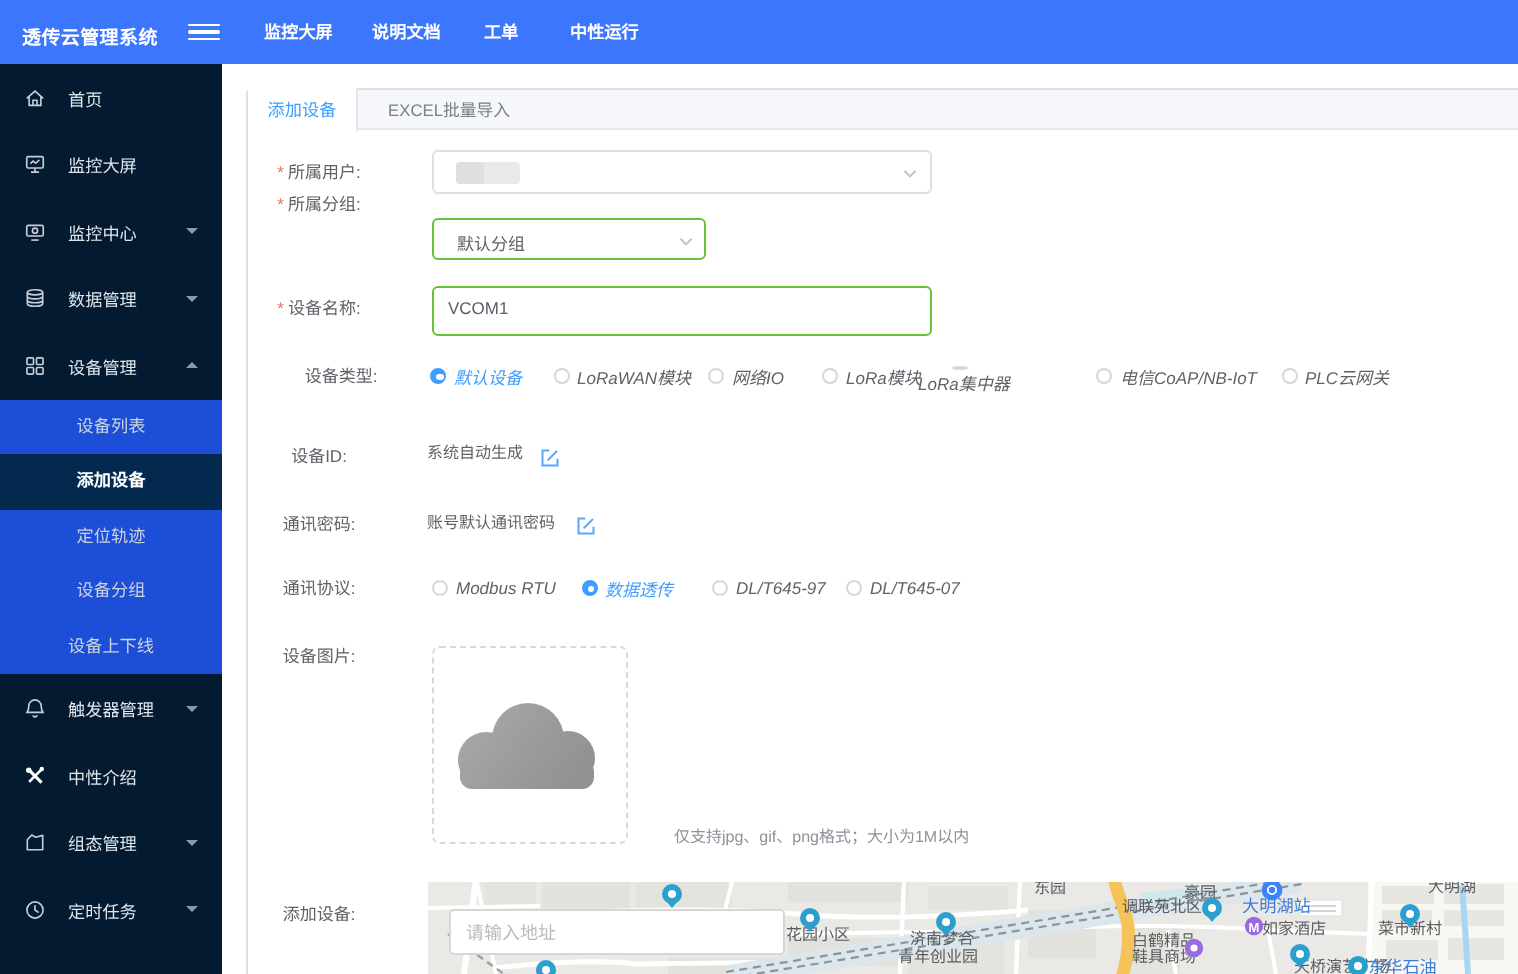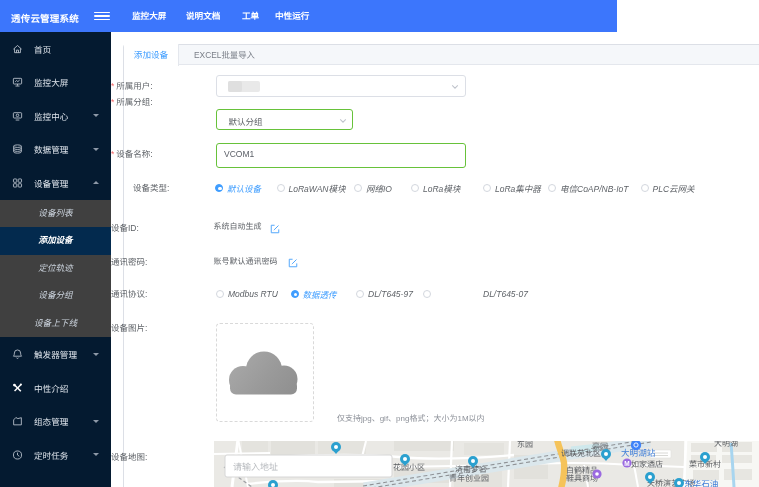--- a/index.html
+++ b/index.html
@@ -1,43 +1,43 @@
 <!DOCTYPE html>
 <html lang="zh-CN"><head>
 <meta charset="utf-8">
 <style>
   * { margin:0; padding:0; box-sizing:border-box; }
   html,body { width:759px; height:487px; overflow:hidden; background:#fff;
     font-family:"Liberation Sans", sans-serif; }
   .abs { position:absolute; }
   
-  .topbar { position:absolute; left:0; top:0; width:617px; height:32px; background:#3c76fc; color:#fff; }
+  .topbar { position:absolute; left:0; top:0; width:759px; height:32px; background:#3c76fc; color:#fff; }
   .brand { position:absolute; left:11px; top:11px; font-size:9.5px; font-weight:bold; letter-spacing:0.2px; }
   .burger { position:absolute; left:94px; top:12px; width:16px; height:9px; }
   .burger div { height:1.3px; background:#fff; border-radius:1px; margin-bottom:2.2px; }
   .topnav { position:absolute; top:0; height:32px; line-height:32px; font-size:8.6px; font-weight:bold; color:#fff; }
   
   .sidebar { position:absolute; left:0; top:32px; width:111px; height:455px; background:#041a30; }
   .mitem { position:relative; height:33.5px; display:flex; align-items:center; color:#dfe5ec; font-size:8.6px; }
   .mitem .mi { position:absolute; left:12px; top:50%; transform:translateY(-50%); width:11px; height:11px; }
   .mitem .mt { position:absolute; left:34px; }
   .mitem .arr { position:absolute; right:12px; width:0; height:0; border-left:3px solid transparent; border-right:3px solid transparent; }
   .arr.down { border-top:3.6px solid #8e99a8; }
   .arr.up { border-bottom:3.6px solid #8e99a8; }
-  .submenu { background:#404040;font-style:italic; }
+  .submenu { background:#1d4ed8; }
   .sitem { height:27.6px; line-height:27.6px; text-align:center; color:#ccd4de; font-size:8.6px; }
   .sitem.active { background:#032a4e; font-weight:bold; color:#fff; }
   
   .content { position:absolute; left:111px; top:32px; width:648px; height:455px; background:#fff; }
   .card { position:absolute; left:12px; top:12px; width:645px; height:450px; background:#fff; border:1px solid #dcdfe6; border-radius:3px 3px 0 0; }
   .tabhead { position:absolute; left:0; top:0; width:100%; height:20px; background:#f5f7fa; border-bottom:1px solid #e4e7ed; }
   .tab1 { position:absolute; left:0; top:-1px; width:55px; height:22px; background:#fff; border-right:1px solid #e4e7ed; color:#409eff; font-size:8.6px; line-height:22px; text-align:center; }
   .tab2 { position:absolute; left:55px; top:0; width:76px; height:20px; color:#7a7f88; font-size:8.4px; line-height:20px; text-align:right; }
   
-  .flabel { position:absolute; width:97px; text-align:left; font-size:8.5px; color:#5f6368; }
+  .flabel { position:absolute; width:97px; text-align:center; font-size:8.5px; color:#5f6368; }
   .flabel .req { color:#f56c6c; margin-right:2px; }
   .ctrl { position:absolute; background:#fff; border:1px solid #dcdfe6; border-radius:3px; font-size:8.5px; color:#5f6368; }
   .ctrl.green { border-color:#67c23a; }
   .chev { position:absolute; width:8px; height:8px; }
   .radio { display:inline-block; width:8px; height:8px; border:1px solid #d3d7de; border-radius:50%; background:#fff; vertical-align:middle; }
   .radio.on { border-color:#409eff; background:#409eff; box-shadow:inset 0 0 0 1.6px #409eff, inset 0 0 0 5px #409eff; position:relative; }
   .radio.on:after { content:""; position:absolute; left:2.4px; top:2.4px; width:3.2px; height:3.2px; background:#fff; border-radius:50%; }
   .rlabel { font-size:8.5px; color:#5f6368; margin-left:4px; vertical-align:middle;font-style:italic; }
   .rlabel.on { color:#409eff; }
   .rgroup { display:flex; align-items:center; height:10px; white-space:nowrap; }
@@ -47,21 +47,21 @@
 <div class="topbar">
   <div class="brand">透传云管理系统</div>
   <div class="burger">
       <div></div>
       <div></div>
       <div></div>
     </div>
   <div class="topnav" style="left:132px;">监控大屏</div>
   <div class="topnav" style="left:186px;">说明文档</div>
   <div class="topnav" style="left:242px;">工单</div>
-  <div class="topnav" style="left:275px;text-align:right;">中性运行</div>
+  <div class="topnav" style="left:285px;text-align:right;">中性运行</div>
 </div>
 
 <div class="sidebar">
   <div class="mitem">
     <svg class="mi" viewBox="0 0 12 12">
         <path d="M1.5 6.2 L6 2.2 L10.5 6.2 M2.8 5.4 V10 H9.2 V5.4 M4.9 10 V7.2 H7.1 V10" fill="none" stroke="#c6cdd7" stroke-width="0.9"></path>
       </svg>
     <span class="mt">首页</span>
     </div>
   <div class="mitem">
@@ -181,21 +181,21 @@
       <span class="rlabel">LoRaWAN模块</span>
     </span>
   <span class="rgroup abs" style="left:354px; top:182.5px;">
       <span class="radio"></span>
       <span class="rlabel">网络IO</span>
     </span>
   <span class="rgroup abs" style="left:411px; top:182.5px;">
       <span class="radio"></span>
       <span class="rlabel">LoRa模块</span>
     </span>
-  <span class="rgroup abs" style="left:483px; top:182.5px;">
+  <span class="rgroup abs" style="left:455px; top:182.5px;flex-direction:column;">
       <span class="radio"></span>
       <span class="rlabel">LoRa集中器</span>
     </span>
   <span class="rgroup abs" style="left:548px; top:182.5px;">
       <span class="radio"></span>
       <span class="rlabel">电信CoAP/NB-IoT</span>
     </span>
   <span class="rgroup abs" style="left:640.5px; top:182.5px;">
       <span class="radio"></span>
       <span class="rlabel">PLC云网关</span>
@@ -221,21 +221,21 @@
       <span class="rlabel">Modbus RTU</span>
     </span>
   <span class="rgroup abs" style="left:290.5px; top:288.5px;">
       <span class="radio on"></span>
       <span class="rlabel on">数据透传</span>
     </span>
   <span class="rgroup abs" style="left:356px; top:288.5px;">
       <span class="radio"></span>
       <span class="rlabel">DL/T645-97</span>
     </span>
-  <span class="rgroup abs" style="left:423px; top:288.5px;gap:48px;">
+  <span class="rgroup abs" style="left:423px; top:288.5px;">
       <span class="radio"></span>
       <span class="rlabel">DL/T645-07</span>
     </span>
 
   <div class="flabel" style="left:111px; top:321px;">设备图片:</div>
   <div class="abs" style="left:216px; top:323px; width:98px; height:99px; border:1px dashed #d9d9d9; border-radius:4px; background:#fff;">
     <svg style="position:absolute; left:9px; top:25px;" width="73" height="46" viewBox="0 0 73 46">
       <defs>
           <linearGradient id="cg" gradientUnits="userSpaceOnUse" x1="12" y1="8" x2="62" y2="46">
         <stop offset="0" stop-color="#a7a7a7"></stop>
@@ -247,21 +247,21 @@
         <circle cx="17" cy="31" r="14"></circle>
         <circle cx="38" cy="20.5" r="18"></circle>
         <circle cx="58" cy="30" r="13.5"></circle>
         <rect x="4" y="31" width="67" height="14.5" rx="6"></rect>
       </g>
 
     </svg>
   </div>
   <div class="abs" style="left:337px; top:412px; font-size:8px; color:#8d9199;">仅支持jpg、gif、png格式；大小为1M以内</div>
 
-  <div class="flabel" style="left:111px; top:450px;">设备地图:</div>
+  <div class="flabel" style="left:111px; top:450px;">添加设备:</div>
   <div class="abs" id="mapbox" style="left:214px; top:441px; width:545px; height:46px; overflow:hidden;">
   <svg width="545" height="46" viewBox="0 0 545 46">
     <rect x="0" y="0" width="545" height="46" fill="#eae9e5"></rect>
 
     <rect x="57" y="0" width="44" height="15" fill="#e2e1dc"></rect>
     <rect x="104" y="0" width="48" height="13" fill="#e4e3de"></rect>
     <rect x="28" y="0" width="26" height="12" fill="#e4e3de"></rect>
     <rect x="180" y="0" width="60" height="10" fill="#e2e1dc"></rect>
     <rect x="250" y="2" width="40" height="12" fill="#e4e3de"></rect>
     <rect x="180" y="28" width="55" height="14" fill="#e2e1dc"></rect>

